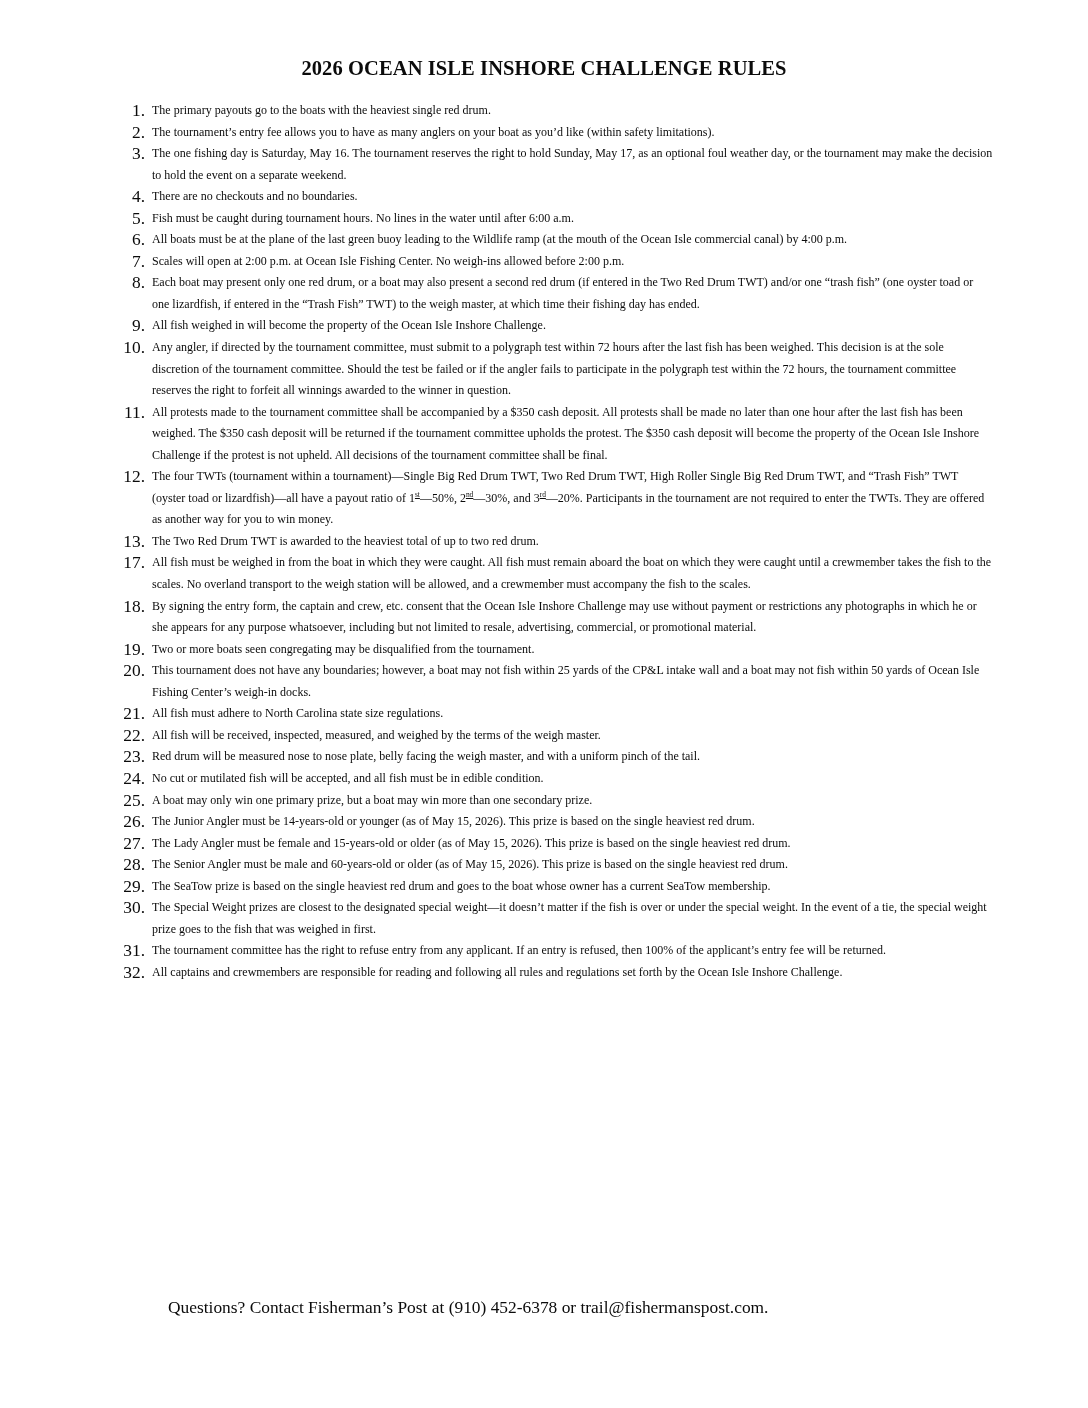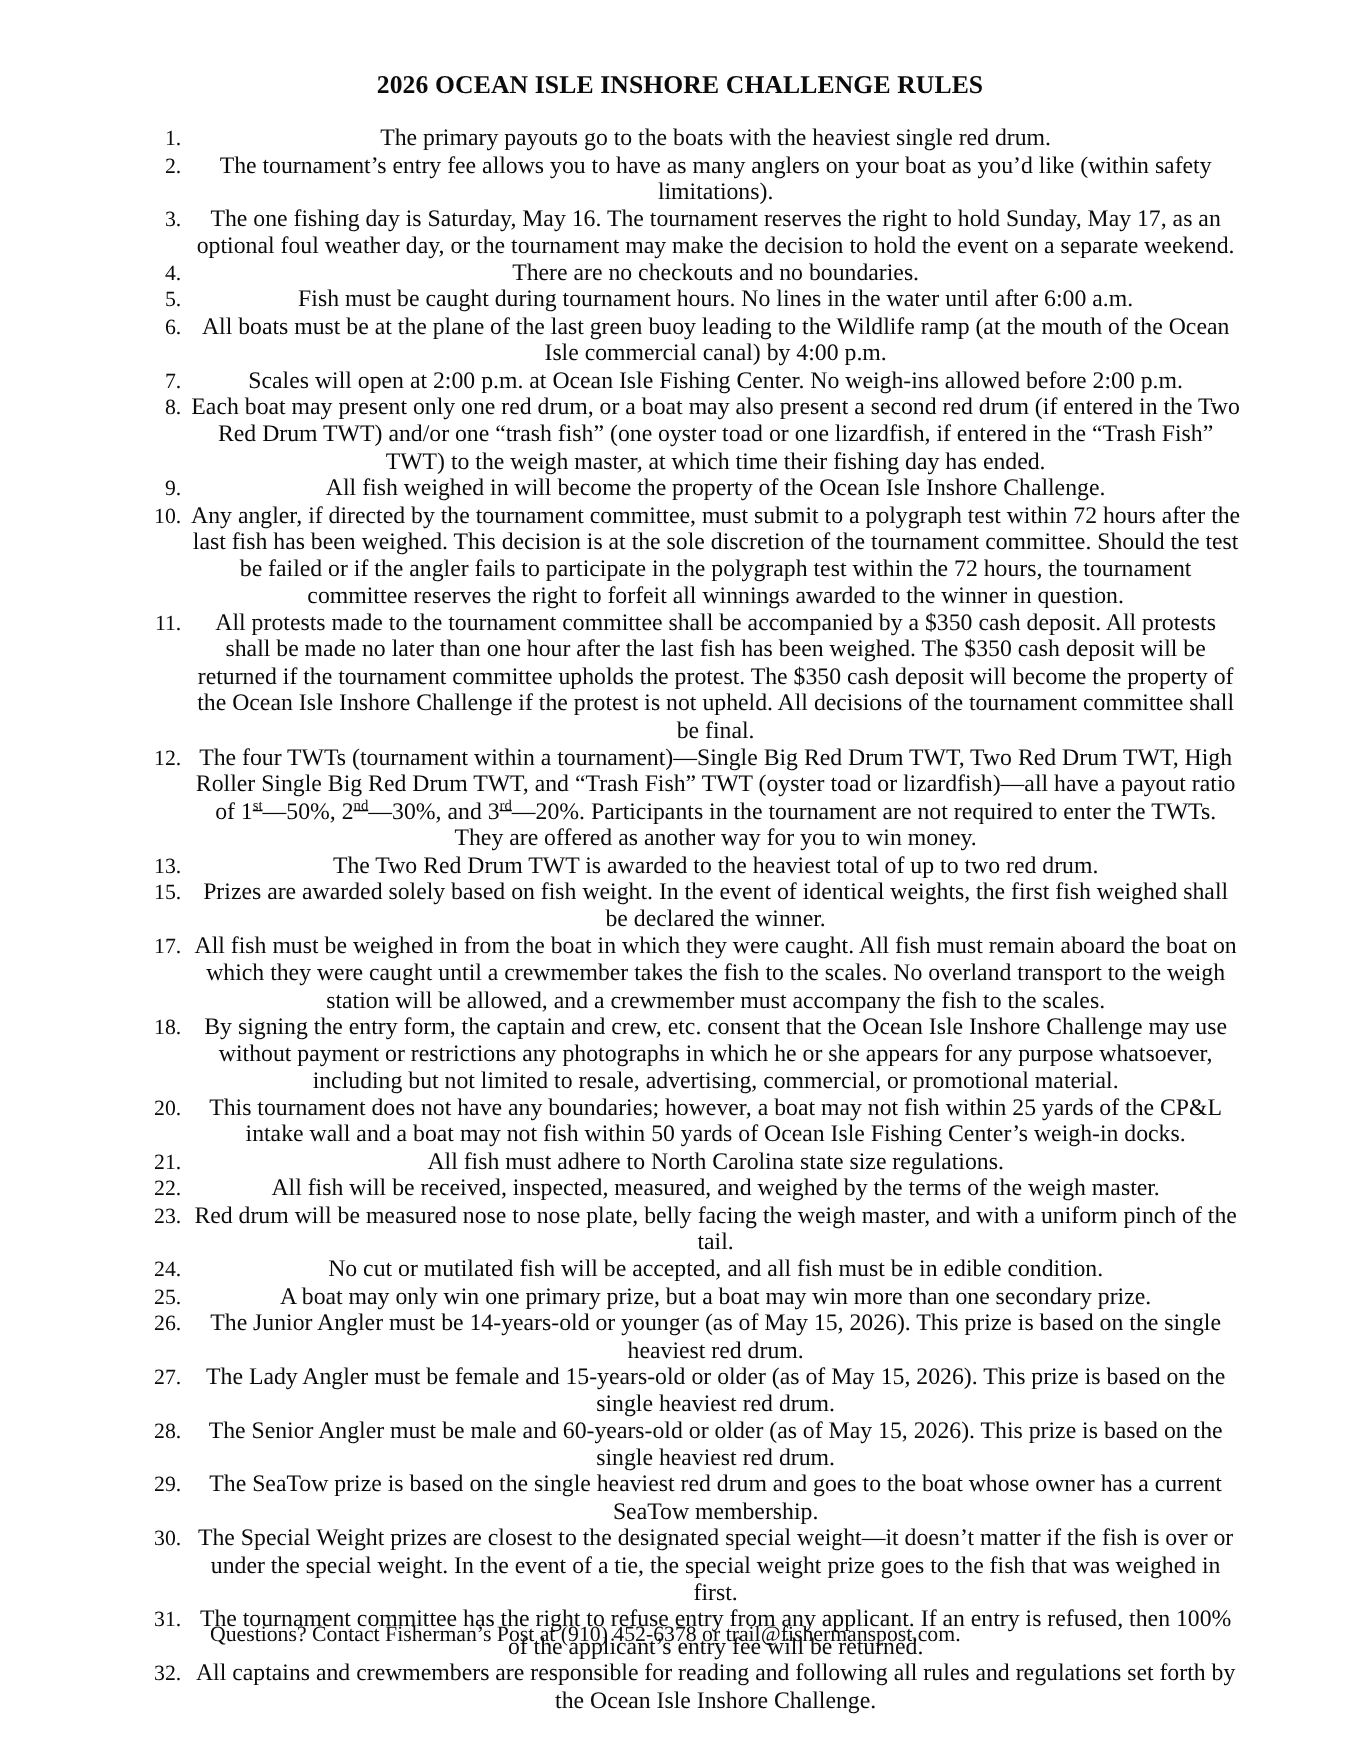--- a/index.html
+++ b/index.html
@@ -54,23 +54,22 @@
     position: absolute;
     left: 0;
     top: 0;
     width: 24px;
     text-align: right;
     font-size: 17.4px;
     line-height: 21.55px;
   }
   .rule-text {
     display: block;
-    font-size: 19px;
-    line-height: 21.55px;
-    text-align: center;
+    font-size: 12px;
+    line-height: 21.55px;
   }
   .rule-text sup {
     font-size: 0.62em;
     vertical-align: super;
     line-height: 0;
     text-decoration: underline;
   }
   .contact-line {
     position: absolute;
     left: 128px;
@@ -134,32 +133,32 @@
       </div>
       <div class="rule-item">
         <span class="rule-num">12.</span>
         <span class="rule-text">The four TWTs (tournament within a tournament)—Single Big Red Drum TWT, Two Red Drum TWT, High Roller Single Big Red Drum TWT, and “Trash Fish” TWT (oyster toad or lizardfish)—all have a payout ratio of 1<sup>st</sup>—50%, 2<sup>nd</sup>—30%, and 3<sup>rd</sup>—20%. Participants in the tournament are not required to enter the TWTs. They are offered as another way for you to win money.</span>
       </div>
       <div class="rule-item">
         <span class="rule-num">13.</span>
         <span class="rule-text">The Two Red Drum TWT is awarded to the heaviest total of up to two red drum.</span>
       </div>
       <div class="rule-item">
-        <span class="rule-num">15.</span>
-        <span class="rule-text">Prizes are awarded solely based on fish weight. In the event of identical weights, the first fish weighed shall be declared the winner.</span>
-      </div>
-      <div class="rule-item">
         <span class="rule-num">17.</span>
         <span class="rule-text">All fish must be weighed in from the boat in which they were caught. All fish must remain aboard the boat on which they were caught until a crewmember takes the fish to the scales. No overland transport to the weigh station will be allowed, and a crewmember must accompany the fish to the scales.</span>
       </div>
       <div class="rule-item">
         <span class="rule-num">18.</span>
         <span class="rule-text">By signing the entry form, the captain and crew, etc. consent that the Ocean Isle Inshore Challenge may use without payment or restrictions any photographs in which he or she appears for any purpose whatsoever, including but not limited to resale, advertising, commercial, or promotional material.</span>
       </div>
       <div class="rule-item">
+        <span class="rule-num">19.</span>
+        <span class="rule-text">Two or more boats seen congregating may be disqualified from the tournament.</span>
+      </div>
+      <div class="rule-item">
         <span class="rule-num">20.</span>
         <span class="rule-text">This tournament does not have any boundaries; however, a boat may not fish within 25 yards of the CP&amp;L intake wall and a boat may not fish within 50 yards of Ocean Isle Fishing Center’s weigh-in docks.</span>
       </div>
       <div class="rule-item">
         <span class="rule-num">21.</span>
         <span class="rule-text">All fish must adhere to North Carolina state size regulations.</span>
       </div>
       <div class="rule-item">
         <span class="rule-num">22.</span>
         <span class="rule-text">All fish will be received, inspected, measured, and weighed by the terms of the weigh master.</span>

